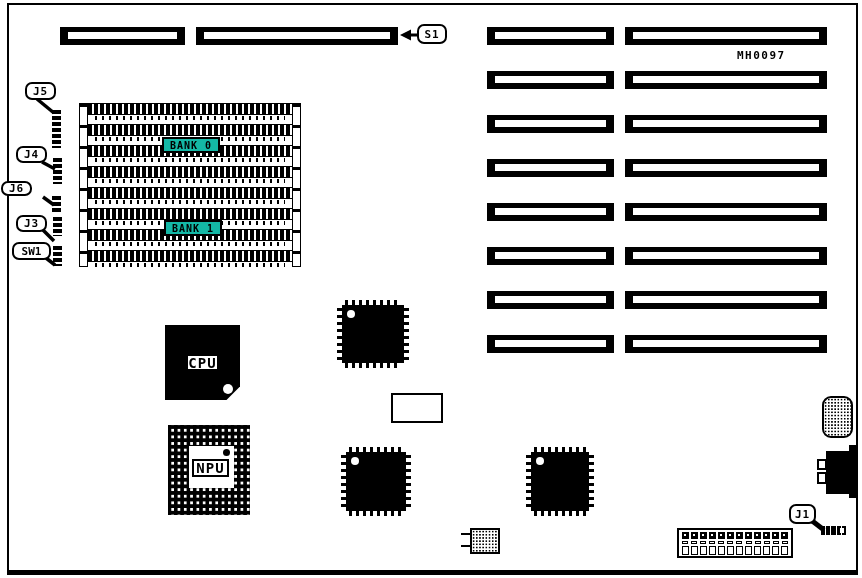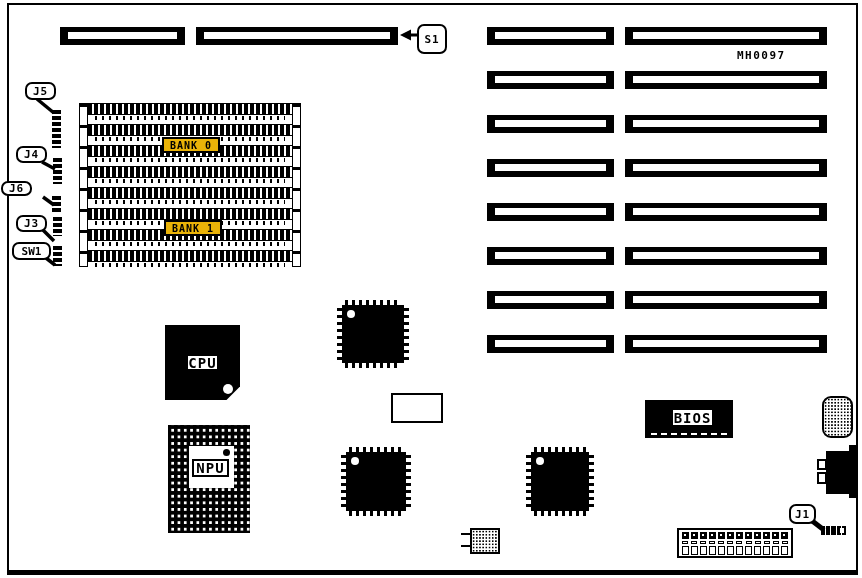--- a/index.html
+++ b/index.html
@@ -19,21 +19,21 @@
   .col-right{left:625px;width:202px;}
   .slot-col .slot{width:100%;}
 
   .part-number{position:absolute;left:697px;top:49px;font-size:11px;font-weight:600;
                letter-spacing:1.5px;padding-left:40px;}
 
   
   .callout{position:absolute;background:#fff;border:2px solid #000;border-radius:7px;
            display:flex;align-items:center;justify-content:center;
            font-size:11px;font-weight:bold;letter-spacing:1px;z-index:4;box-sizing:border-box;}
-  .co-s1{left:417px;top:24px;width:30px;height:30px;}
+  .co-s1{left:417px;top:24px;width:30px;height:20px;}
   .co-j5{left:25px;top:82px;width:31px;height:18px;}
   .co-j4{left:16px;top:146px;width:31px;height:17px;}
   .co-j6{left:1px;top:181px;width:31px;height:15px;}
   .co-j3{left:16px;top:215px;width:31px;height:17px;text-align:right;}
   .co-sw1{left:12px;top:242px;width:39px;height:18px;letter-spacing:0;}
   .co-j1{left:789px;top:504px;width:27px;height:20px;}
 
   
   .pinstrip{position:absolute;width:9px;background:#000;box-sizing:border-box;
             background-image:repeating-linear-gradient(180deg,transparent 0 4px,#fff 4px 6px);}
@@ -49,37 +49,37 @@
         background-image:repeating-linear-gradient(180deg,#000 0 3px,transparent 3px 21px);}
   .rail-left{left:79px;}
   .rail-right{left:292px;}
   .simm-rows{position:absolute;left:88px;top:103px;width:204px;display:flex;
              flex-direction:column;gap:4px;}
   .simm-row{height:17px;}
   .simm-bar{height:12px;border-top:1px solid #000;border-bottom:1px solid #000;box-sizing:border-box;
             background:repeating-linear-gradient(90deg,#000 0 4px,#fff 4px 6px);}
   .simm-dash{height:4px;margin:1px 7px 0;
              background:repeating-linear-gradient(90deg,#000 0 2px,transparent 2px 7px);}
-  .bank-label{position:absolute;background:#eab308;border:2px solid #000;z-index:3;
+  .bank-label{position:absolute;background:#14b8a6;border:2px solid #000;z-index:3;
               display:flex;align-items:center;justify-content:center;
               font-size:10px;font-weight:bold;letter-spacing:1px;box-sizing:border-box;}
   .bank0{left:162px;top:137px;width:58px;height:16px;}
   .bank1{left:164px;top:220px;width:58px;height:16px;}
 
   
   .cpu{position:absolute;left:165px;top:325px;width:75px;height:75px;background:#000;
        clip-path:polygon(0 0,100% 0,100% 82%,82% 100%,0 100%);}
   .chip-label{position:absolute;background:#fff;border:2px solid #000;display:flex;
               align-items:center;justify-content:center;font-size:14px;font-weight:bold;
               letter-spacing:1px;box-sizing:border-box;}
   .cpu-label{left:21px;top:29px;width:33px;height:17px;}
   .cpu-dot{position:absolute;left:58px;top:59px;width:10px;height:10px;border-radius:50%;background:#fff;}
 
   
-  .npu{position:absolute;left:168px;top:425px;width:82px;height:108px;background-color:#000;
+  .npu{position:absolute;left:168px;top:425px;width:82px;height:90px;background-color:#000;
        background-image:radial-gradient(circle,#fff 1.4px,transparent 1.5px);
        background-size:6.3px 6.6px;background-position:1.5px 2px;}
   .npu-center{position:absolute;left:21px;top:21px;width:45px;height:42px;background:#fff;}
   .npu-dot{position:absolute;right:4px;top:3px;width:7px;height:7px;border-radius:50%;background:#000;}
   .npu-label{left:3px;top:13px;width:37px;height:18px;position:absolute;}
 
   
   .qfp{position:absolute;background:#000;}
   .qfp-a{left:342px;top:305px;width:62px;height:58px;}
   .qfp-b{left:346px;top:452px;width:60px;height:59px;}
@@ -296,24 +296,20 @@
       <i class="st st-l"></i>
       <i class="st st-r"></i>
     <i class="qdot"></i>
   </div>
 
   <div class="crystal"></div>
   <div class="ycrystal"></div>
   <i class="ylead ylead1"></i>
   <i class="ylead ylead2"></i>
 
-  <div class="rom bios">
-    <span class="chip-label bios-label">BIOS</span>
-    <i class="rom-dash"></i>
-  </div>
 
   <div class="kbd-conn"></div>
   <div class="din-main"></div>
   <div class="din-ext"></div>
   <div class="din-bump din-b1"></div>
   <div class="din-bump din-b2"></div>
 
   <div class="j1-conn">
       <i class="j1-dot"></i>
     </div>

